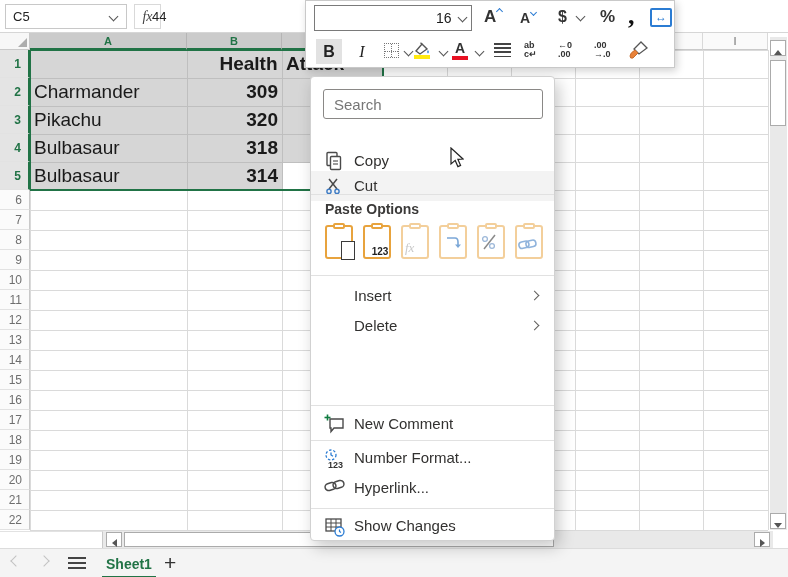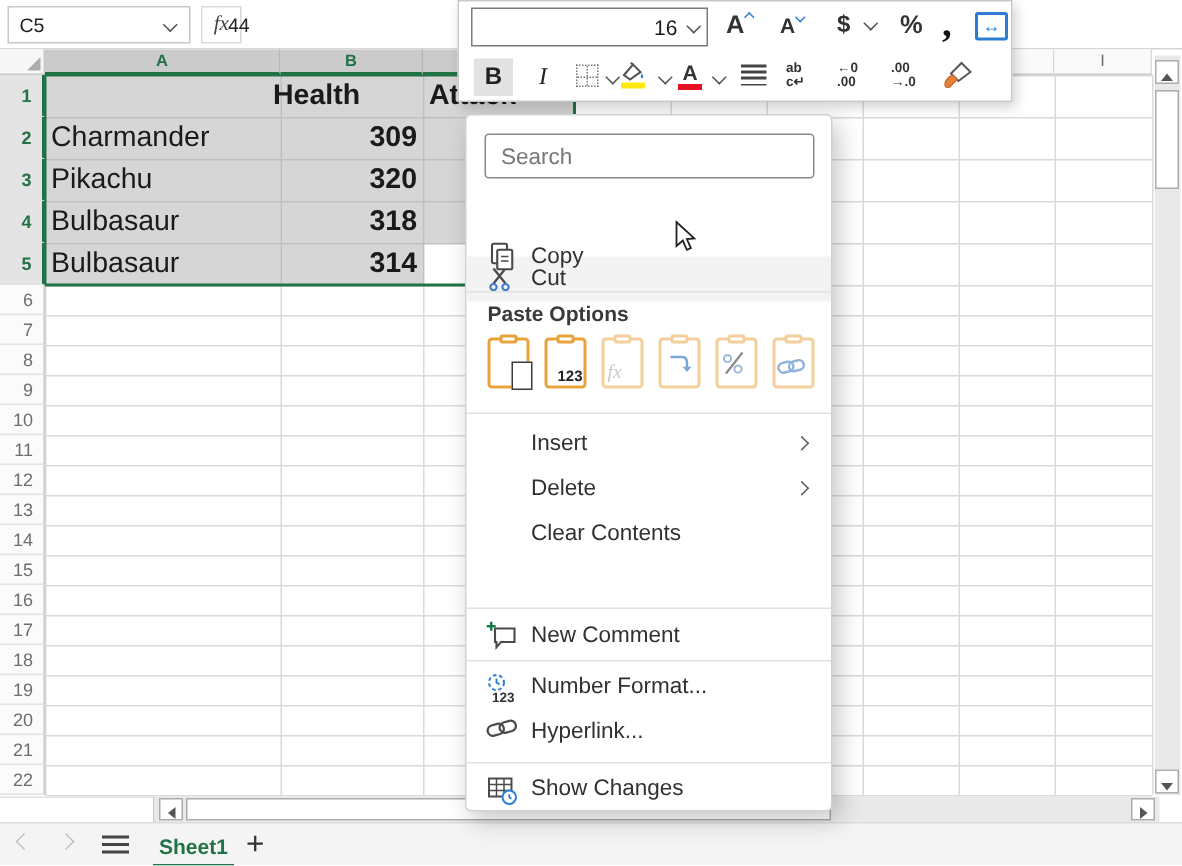--- a/index.html
+++ b/index.html
@@ -178,21 +178,21 @@
         <div class="gl insel" style="left: 187px; top: 17px; width: 1px; height: 140px;"></div>
         <div class="gl insel" style="left: 282px; top: 17px; width: 1px; height: 140px;"></div>
         <div class="gl insel" style="left: 30px; top: 45px; width: 353px; height: 1px;"></div>
         <div class="gl insel" style="left: 30px; top: 73px; width: 353px; height: 1px;"></div>
         <div class="gl insel" style="left: 30px; top: 101px; width: 353px; height: 1px;"></div>
         <div class="gl insel" style="left: 30px; top: 129px; width: 353px; height: 1px;"></div>
       </div>
     <div id="activecell"></div>
     <div id="selborder"></div>
     <div id="cells">
-        <div class="cell b" style="top: 17px; line-height: 28px; left: 182px; width: 87px;">Health</div>
+        <div class="cell b" style="top: 17px; line-height: 28px; left: 205px; width: 87px; text-align: center;">Health</div>
         <div class="cell b" style="top: 17px; line-height: 28px; left: 286px; width: 93px;">Attack</div>
         <div class="cell" style="top: 45px; line-height: 28px; left: 34px; width: 149px;">Charmander</div>
         <div class="cell b num" style="top: 45px; line-height: 28px; left: 191px; width: 87px;">309</div>
         <div class="cell" style="top: 73px; line-height: 28px; left: 34px; width: 149px;">Pikachu</div>
         <div class="cell b num" style="top: 73px; line-height: 28px; left: 191px; width: 87px;">320</div>
         <div class="cell" style="top: 101px; line-height: 28px; left: 34px; width: 149px;">Bulbasaur</div>
         <div class="cell b num" style="top: 101px; line-height: 28px; left: 191px; width: 87px;">318</div>
         <div class="cell" style="top: 129px; line-height: 28px; left: 34px; width: 149px;">Bulbasaur</div>
         <div class="cell b num" style="top: 129px; line-height: 28px; left: 191px; width: 87px;">314</div>
       </div>
@@ -345,21 +345,21 @@
         <svg width="20" height="20" viewBox="0 0 20 20">
           <line x1="5" y1="3" x2="13" y2="13" stroke="#4a4a4a" stroke-width="1.5"></line>
           <line x1="13" y1="3" x2="5" y2="13" stroke="#4a4a4a" stroke-width="1.5"></line>
           <circle cx="5" cy="15.4" r="2.1" fill="none" stroke="#3d7bc4" stroke-width="1.4"></circle>
           <circle cx="13" cy="15.4" r="2.1" fill="none" stroke="#3d7bc4" stroke-width="1.4"></circle>
         </svg>
       </span>
       <span class="lbl">Cut</span>
     </div>
 
-    <div class="mi" style="top:79px;text-align:center;">
+    <div class="mi" style="top:69px;">
       <span class="ic">
         <svg width="20" height="20" viewBox="0 0 20 20">
           <rect x="3" y="1.5" width="10" height="13" rx="1" fill="#fff" stroke="#4a4a4a" stroke-width="1.4"></rect>
           <rect x="6.5" y="5.5" width="10" height="13" rx="1" fill="#fff" stroke="#4a4a4a" stroke-width="1.4"></rect>
           <line x1="9" y1="10" x2="14" y2="10" stroke="#4a4a4a" stroke-width="1.1"></line>
           <line x1="9" y1="13" x2="14" y2="13" stroke="#4a4a4a" stroke-width="1.1"></line>
         </svg>
       </span>
       <span class="lbl">Copy</span>
     </div>
@@ -404,23 +404,20 @@
 
     <div class="msep" style="top:198px;"></div>
 
     <div class="mi" style="top:204px;">
       <span class="lbl">Insert</span>
       <span class="chev right sub"></span>
     </div>
     <div class="mi" style="top:234px;">
       <span class="lbl">Delete</span>
       <span class="chev right sub"></span>
-    </div>
-    <div class="mi" style="top:264px;">
-      <span class="lbl">Clear Contents</span>
     </div>
 
     <div class="msep" style="top:328px;"></div>
 
     <div class="mi" style="top:332px;">
       <span class="ic">
         <svg width="22" height="20" viewBox="0 0 22 20">
           <path d="M6 5 L19 5 L19 14 L10 14 L7 17.5 L7 14 L6 14 Z" fill="#fff" stroke="#4a4a4a" stroke-width="1.4"></path>
           <line x1="3.5" y1="0.5" x2="3.5" y2="6.5" stroke="#107c41" stroke-width="1.6"></line>
           <line x1="0.5" y1="3.5" x2="6.5" y2="3.5" stroke="#107c41" stroke-width="1.6"></line>

